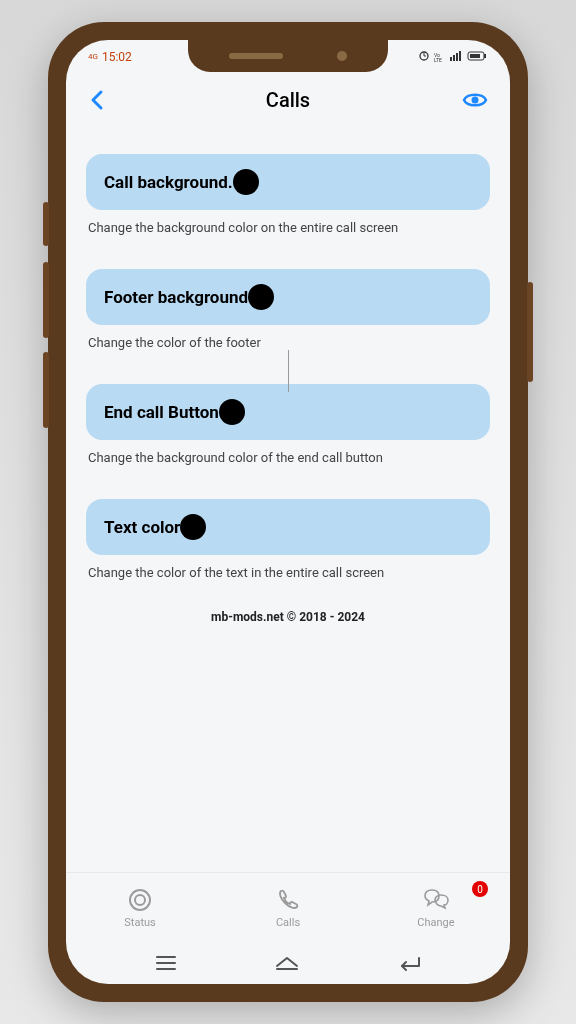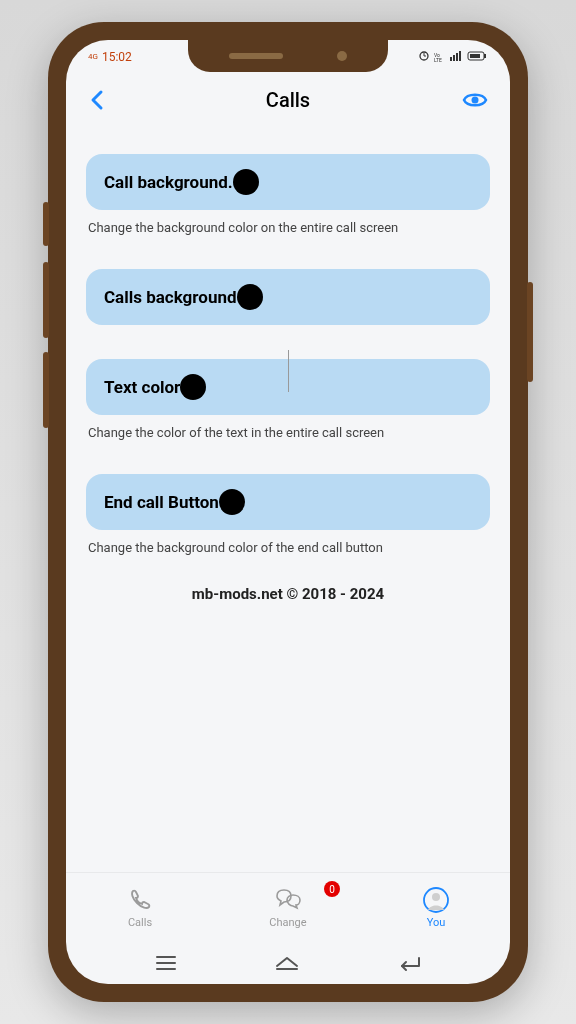--- a/index.html
+++ b/index.html
@@ -95,21 +95,21 @@
   }
   .mid-mark {
     position:absolute;
     left:50%; top:310px;
     width:1px; height:42px;
     background:#999;
   }
   .copyright {
     text-align:center;
     font-weight:700;
-    font-size:15px;
+    font-size:12px;
     color:#222;
     margin-top: -4px;
   }
 
   .bottom-nav {
     position:absolute;
     left:0; right:0; bottom:42px;
     height: 70px;
     display:flex;
     background:#f5f6f8;
@@ -205,69 +205,69 @@
       <div class="setting-block">
         <div class="setting-row">
           <span class="label">Call background.</span>
           <span class="swatch"></span>
         </div>
         <div class="setting-sub">Change the background color on the entire call screen</div>
       </div>
 
       <div class="setting-block">
         <div class="setting-row">
-          <span class="label">Calls background</span>
-          <span class="swatch"></span>
-        </div>
+          <span class="label">Footer background</span>
+          <span class="swatch"></span>
+        </div>
+        <div class="setting-sub">Change the color of the footer</div>
+      </div>
+
+      <div class="setting-block">
+        <div class="setting-row">
+          <span class="label">End call Button</span>
+          <span class="swatch"></span>
+        </div>
+        <div class="setting-sub">Change the background color of the end call button</div>
       </div>
 
       <div class="setting-block">
         <div class="setting-row">
           <span class="label">Text color</span>
           <span class="swatch"></span>
         </div>
         <div class="setting-sub">Change the color of the text in the entire call screen</div>
       </div>
 
-      <div class="setting-block">
-        <div class="setting-row">
-          <span class="label">End call Button</span>
-          <span class="swatch"></span>
-        </div>
-        <div class="setting-sub">Change the background color of the end call button</div>
-      </div>
-
       <div class="copyright">mb-mods.net © 2018 - 2024</div>
 
     </div>
 
     <div class="mid-mark"></div>
 
     <div class="bottom-nav">
+      <div class="nav-item">
+        <svg width="28" height="28" viewBox="0 0 28 28">
+            <circle cx="14" cy="14" r="10" fill="none" stroke="#9b9b9b" stroke-width="2"></circle>
+            <circle cx="14" cy="14" r="5" fill="none" stroke="#9b9b9b" stroke-width="2"></circle>
+          </svg>
+        <span>Status</span>
+      </div>
       <div class="nav-item">
         <svg width="28" height="28" viewBox="0 0 28 28">
             <path d="M7 5 C7 5 9 4 10 6 L12 10 C12 11 11 12 10 12 C11 15 13 17 16 18 C16 17 17 16 18 16 L22 18 C24 19 23 21 23 21 C21 23 16 22 11 17 C6 12 5 7 7 5 Z" fill="none" stroke="#9b9b9b" stroke-width="1.8"></path>
           </svg>
         <span>Calls</span>
       </div>
       <div class="nav-item">
         <svg width="30" height="28" viewBox="0 0 30 28">
             <path d="M4 10 C4 6 7 4 11 4 C15 4 18 6 18 10 C18 14 15 16 11 16 L7 19 L8 15 C6 14 4 12 4 10 Z" fill="none" stroke="#9b9b9b" stroke-width="1.6"></path>
             <path d="M14 14 C14 11 17 9 20 9 C24 9 27 11 27 14 C27 17 25 19 23 19 L24 22 L20 20 C17 20 14 17 14 14 Z" fill="none" stroke="#9b9b9b" stroke-width="1.6"></path>
           </svg>
         <span class="badge">0</span>
         <span>Change</span>
-      </div>
-      <div class="nav-item active">
-        <svg width="28" height="28" viewBox="0 0 28 28">
-            <circle cx="14" cy="14" r="12" fill="none" stroke="#1e88ff" stroke-width="1.8"></circle>
-            <circle cx="14" cy="11" r="4" fill="#cfcfcf"></circle>
-            <path d="M6 24 C8 18 20 18 22 24" fill="#cfcfcf"></path>
-          </svg>
-        <span>You</span>
       </div>
     </div>
 
     <div class="sys-nav">
       <div>
         <svg width="24" height="18" viewBox="0 0 24 18">
             <line x1="3" y1="3" x2="21" y2="3" stroke="#555" stroke-width="2" stroke-linecap="round"></line>
             <line x1="3" y1="9" x2="21" y2="9" stroke="#555" stroke-width="2" stroke-linecap="round"></line>
             <line x1="3" y1="15" x2="21" y2="15" stroke="#555" stroke-width="2" stroke-linecap="round"></line>
           </svg>

